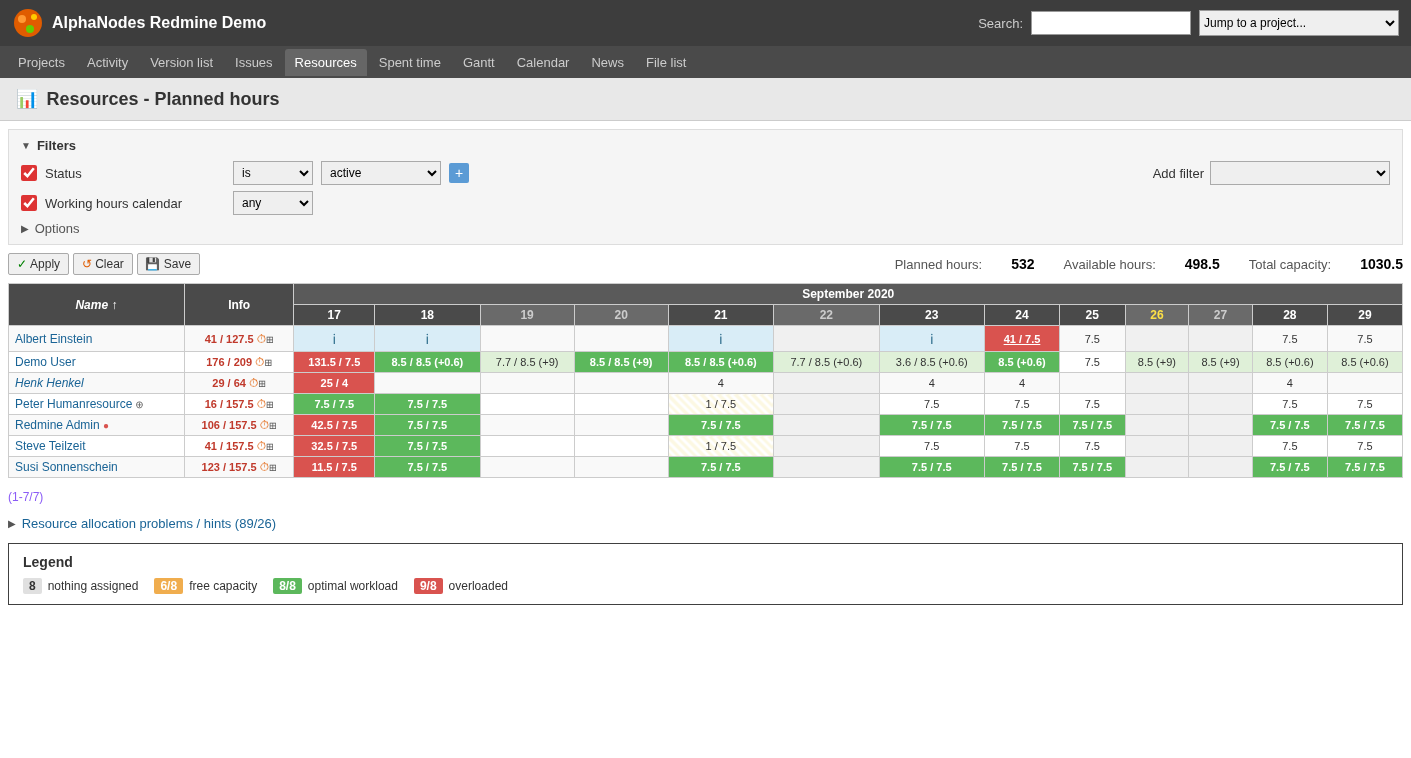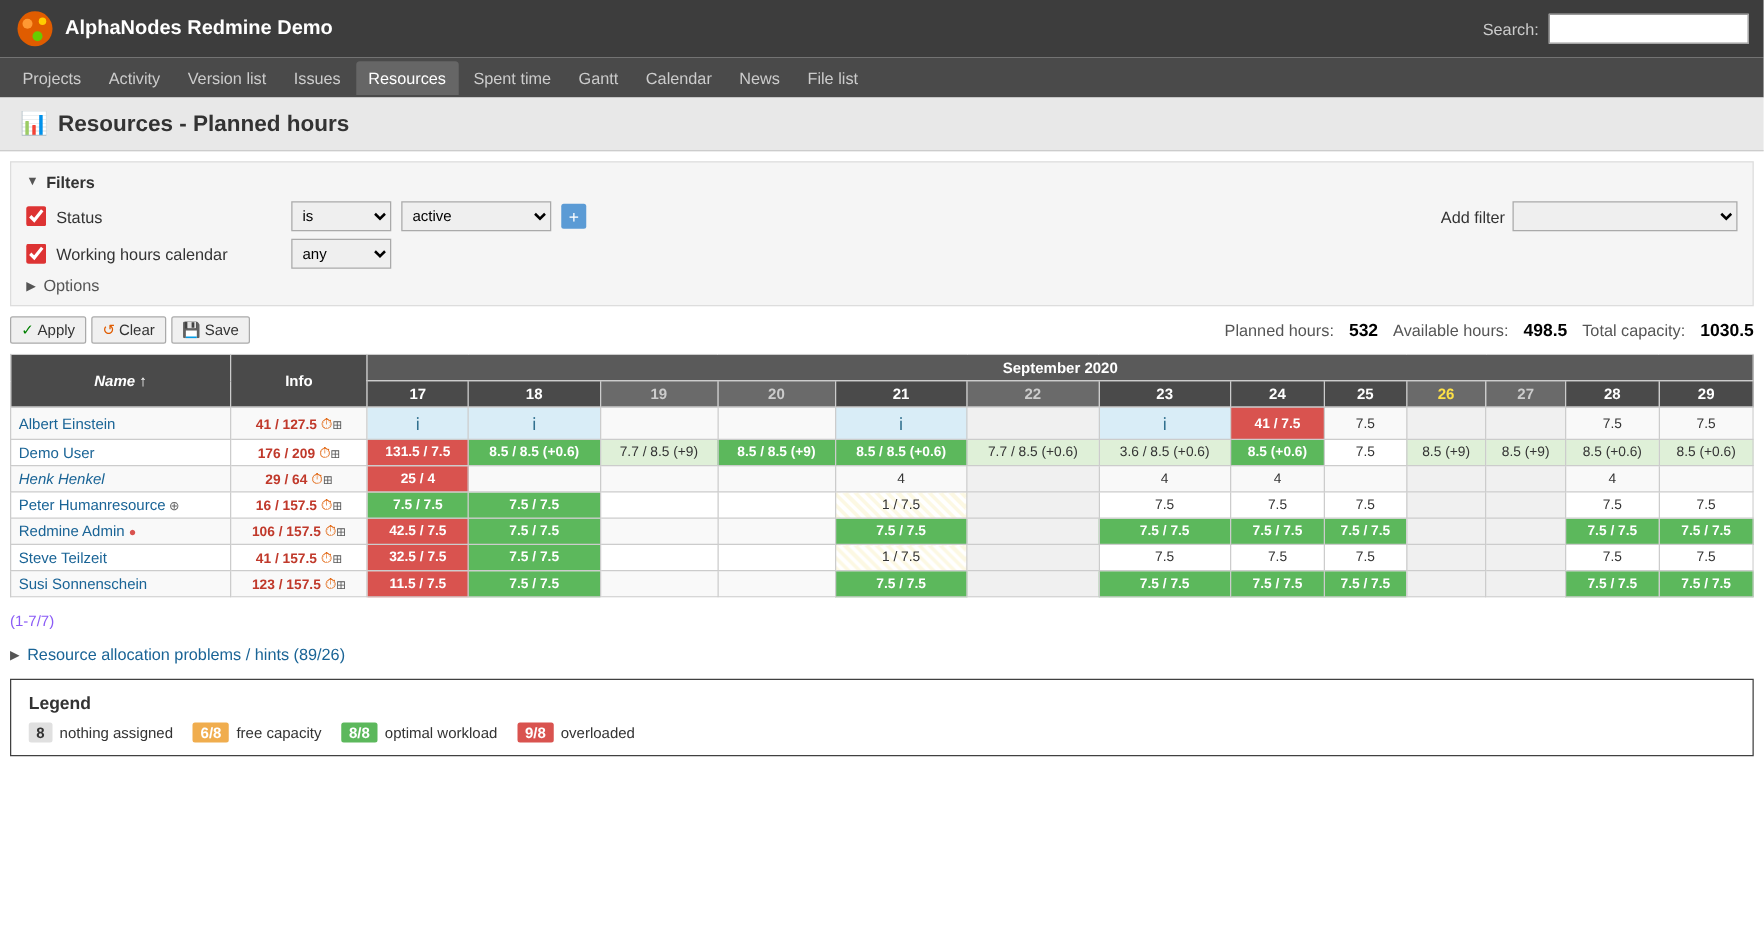--- a/index.html
+++ b/index.html
@@ -177,21 +177,21 @@
       border: 1px solid #aaa;
       background: #f0f0f0;
       border-radius: 2px;
       color: #333;
     }
     .btn-apply { color: #333; }
     .stats-bar {
       margin-left: auto;
       display: flex;
       align-items: center;
-      gap: 12px;
+      gap: 29px;
       font-size: 13px;
       color: #555;
     }
     .stats-value { font-weight: bold; color: #000; font-size: 14px; }
 
     
     .main-table-wrapper {
       margin: 0 8px 8px 8px;
       overflow-x: auto;
     }
@@ -263,20 +263,23 @@
       <circle cx="16" cy="16" r="14" fill="#e05c00"></circle>
       <circle cx="10" cy="12" r="4" fill="#ff9933"></circle>
       <circle cx="22" cy="10" r="3" fill="#ffcc00"></circle>
       <circle cx="18" cy="22" r="4" fill="#66cc00"></circle>
     </svg>
     <span class="app-title">AlphaNodes Redmine Demo</span>
   </div>
   <div class="header-right">
     <span class="search-label">Search:</span>
     <input class="search-input" type="text" style="">
+    <select class="jump-select">
+      <option>Jump to a project...</option>
+    </select>
   </div>
 </div>
 
 <div class="nav-bar">
   <a class="nav-item">Projects</a>
   <a class="nav-item">Activity</a>
   <a class="nav-item">Version list</a>
   <a class="nav-item">Issues</a>
   <a class="nav-item active">Resources</a>
   <a class="nav-item">Spent time</a>
@@ -380,21 +383,21 @@
     <tr style="background: rgb(249, 249, 249);">
           <td style="padding: 3px 6px;"><a class="name-link" href="#">Albert Einstein</a></td>
           <td style="text-align: center; font-size: 11px; color: rgb(85, 85, 85);"><span style="font-weight: bold; color: rgb(192, 57, 43);">41 / 127.5</span><span> <span style="cursor:pointer;color:#e05c00;font-size:12px;">⏱</span><span style="cursor:pointer;color:#555;font-size:12px;">⊞</span></span></td>
           <td style="background:#d9edf7;color:#31708f;text-align:center;font-size:14px;">ℹ</td>
           <td style="background:#d9edf7;color:#31708f;text-align:center;font-size:14px;">ℹ</td>
           <td style="text-align:center;font-size:11px;"></td>
           <td style="text-align:center;font-size:11px;"></td>
           <td style="background:#d9edf7;color:#31708f;text-align:center;font-size:14px;">ℹ</td>
           <td style="background:#f0f0f0;color:#999;text-align:center;font-size:11px;"></td>
           <td style="background:#d9edf7;color:#31708f;text-align:center;font-size:14px;">ℹ</td>
-          <td style="background:#d9534f;color:#fff;text-align:center;font-weight:bold;font-size:11px;">41 / 7.5</td>
+          <td style="background:#d9534f;color:#fff;text-align:center;font-weight:bold;font-size:11px;text-decoration:underline;">41 / 7.5</td>
           <td style="text-align:center;font-size:11px;">7.5</td>
           <td style="background:#f0f0f0;color:#999;text-align:center;font-size:11px;"></td>
           <td style="background:#f0f0f0;color:#999;text-align:center;font-size:11px;"></td>
           <td style="text-align:center;font-size:11px;">7.5</td>
           <td style="text-align:center;font-size:11px;">7.5</td>
         </tr>
         <tr style="background: rgb(255, 255, 255);">
           <td style="padding: 3px 6px;"><a class="name-link" href="#">Demo User</a></td>
           <td style="text-align: center; font-size: 11px; color: rgb(85, 85, 85);"><span style="font-weight: bold; color: rgb(192, 57, 43);">176 / 209</span><span> <span style="cursor:pointer;color:#e05c00;font-size:12px;">⏱</span><span style="cursor:pointer;color:#555;font-size:12px;">⊞</span></span></td>
           <td style="background:#d9534f;color:#fff;text-align:center;font-weight:bold;font-size:11px;">131.5 / 7.5</td>

